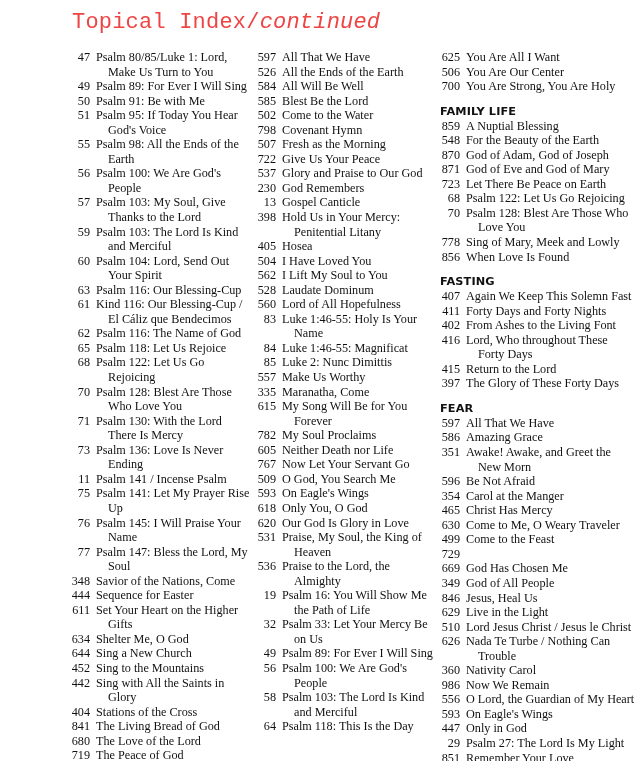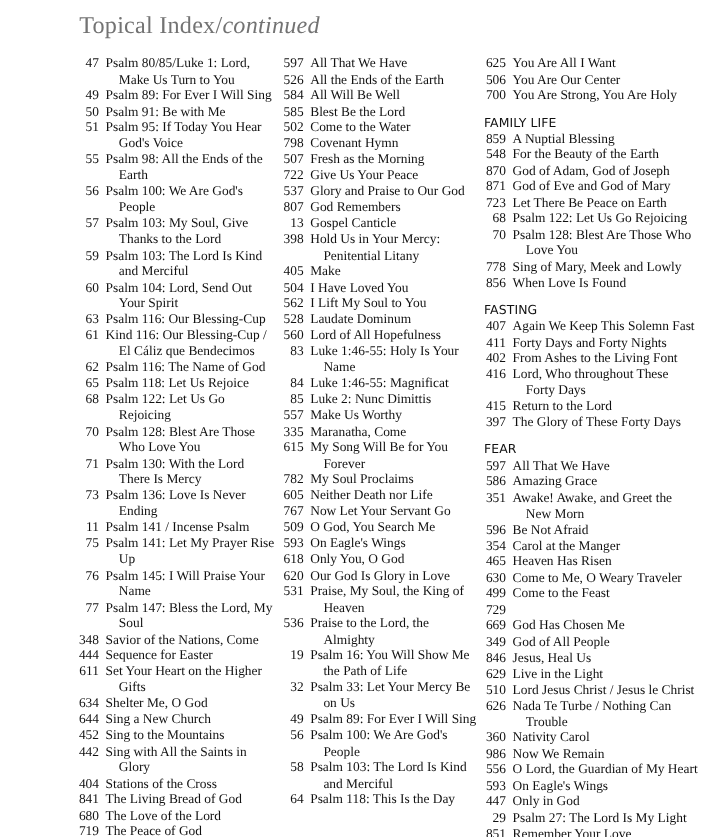--- a/index.html
+++ b/index.html
@@ -1,31 +1,31 @@
 <!DOCTYPE html>
 <html><head>
 <meta charset="utf-8">
 <style>
   html, body { margin: 0; padding: 0; background: #ffffff; }
   body { width: 640px; height: 761px; position: relative; overflow: hidden; color: #111; }
   .title {
     position: absolute; left: 72px; top: 10px;
-    font-family: Liberation Serif, serif; font-size: 22px; font-weight: normal;
-    letter-spacing: 0.2px; color: #737373; white-space: nowrap;
+    font-family: Liberation Mono, monospace; font-size: 22px; font-weight: normal;
+    letter-spacing: 0.2px; color: #ef4444; white-space: nowrap;
   }
   .title .cont { font-style: italic; }
   .col { position: absolute; top: 50px; font-family: "Liberation Serif", serif; font-size: 12.2px; line-height: 14.55px; }
   .col-left { left: 66px; width: 186px; }
   .col-mid { left: 252px; width: 184px; }
   .col-right { left: 436px; width: 200px; }
   .entry { display: flex; align-items: flex-start; }
   .num { width: 24px; text-align: right; flex: 0 0 24px; padding-right: 6px; }
   .txt { flex: 1; padding-left: 12px; text-indent: -12px; }
   .heading {
-    font-family: "DejaVu Sans", sans-serif; font-weight: normal; font-size: 11.3px;
+    font-family: "DejaVu Sans", sans-serif; font-weight: bold; font-size: 11.3px;
     letter-spacing: 0.1px; margin-top: 11px; line-height: 14px; padding-left: 6px;
   }
   .col-right .heading { padding-left: 4px; }
 </style>
 </head>
 <body>
 
 <div class="title"><span>Topical Index/</span><span class="cont">continued</span></div>
 
 <div class="col col-left">
@@ -189,34 +189,34 @@
     </div>
     <div class="entry">
       <span class="num">722</span>
       <span class="txt">Give Us Your Peace</span>
     </div>
     <div class="entry">
       <span class="num">537</span>
       <span class="txt">Glory and Praise to Our God</span>
     </div>
     <div class="entry">
-      <span class="num">807</span>
+      <span class="num">230</span>
       <span class="txt">God Remembers</span>
     </div>
     <div class="entry">
       <span class="num">13</span>
       <span class="txt">Gospel Canticle</span>
     </div>
     <div class="entry">
       <span class="num">398</span>
       <span class="txt">Hold Us in Your Mercy: Penitential Litany</span>
     </div>
     <div class="entry">
       <span class="num">405</span>
-      <span class="txt">Make</span>
+      <span class="txt">Hosea</span>
     </div>
     <div class="entry">
       <span class="num">504</span>
       <span class="txt">I Have Loved You</span>
     </div>
     <div class="entry">
       <span class="num">562</span>
       <span class="txt">I Lift My Soul to You</span>
     </div>
     <div class="entry">
@@ -403,21 +403,21 @@
     <div class="entry">
       <span class="num">596</span>
       <span class="txt">Be Not Afraid</span>
     </div>
     <div class="entry">
       <span class="num">354</span>
       <span class="txt">Carol at the Manger</span>
     </div>
     <div class="entry">
       <span class="num">465</span>
-      <span class="txt">Heaven Has Risen</span>
+      <span class="txt">Christ Has Mercy</span>
     </div>
     <div class="entry">
       <span class="num">630</span>
       <span class="txt">Come to Me, O Weary Traveler</span>
     </div>
     <div class="entry">
       <span class="num">499</span>
       <span class="txt">Come to the Feast</span>
     </div>
     <div class="entry">

